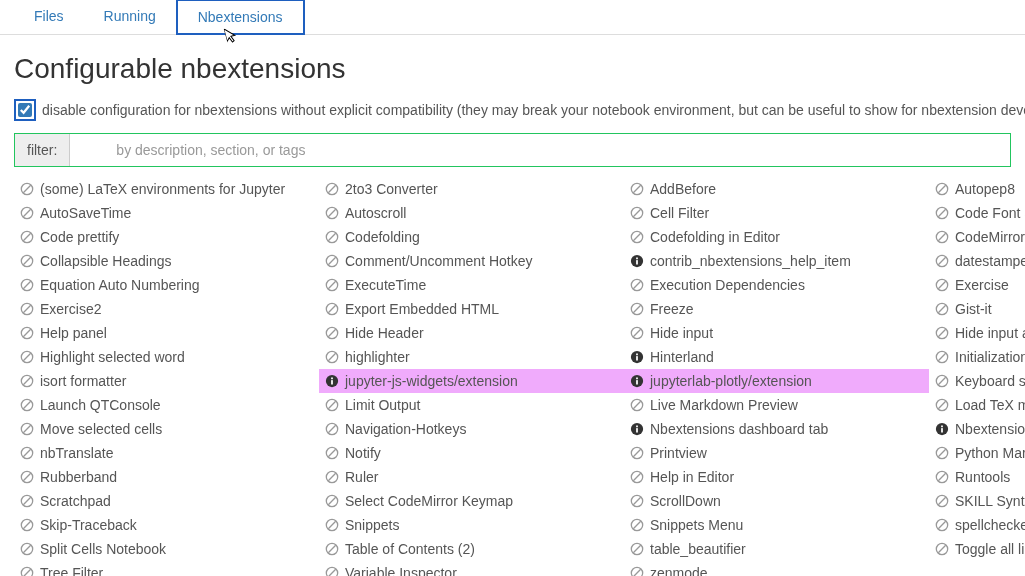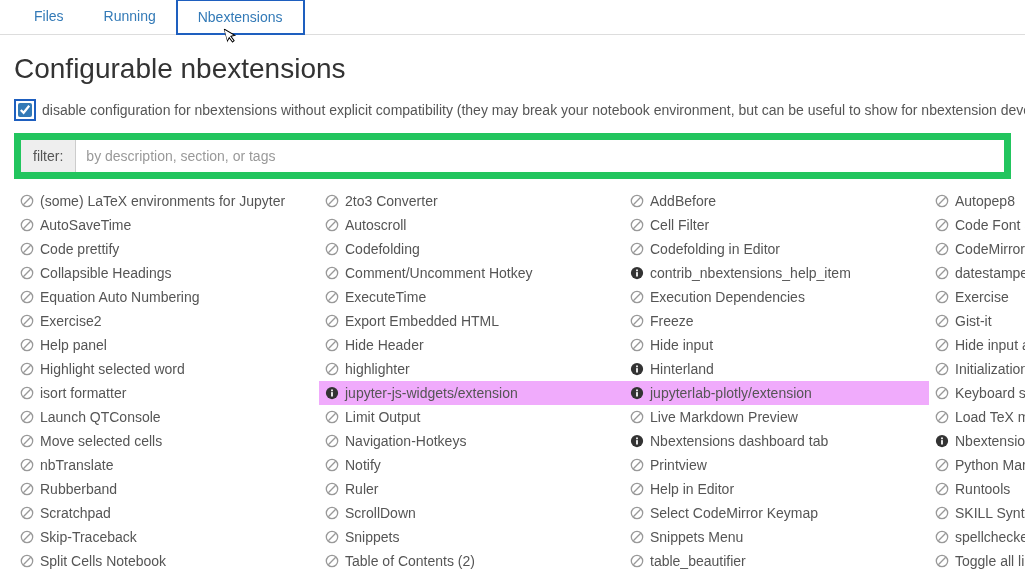--- a/index.html
+++ b/index.html
@@ -63,22 +63,23 @@
       accent-color: #337ab7;
     }
     .compat-text {
       color: #555;
       font-size: 14px;
     }
     .filter-row {
       display: flex;
       align-items: stretch;
       margin: 4px 14px 10px 14px;
-      border: 7px solid #22c55e;
+      border: 1px solid #22c55e;
       background: #fff;
+      gap: 36px;
     }
     .filter-label {
       background: #eee;
       color: #555;
       padding: 8px 12px;
       border-right: 1px solid #ccc;
       font-size: 14px;
     }
     .filter-input {
       flex: 1;
@@ -634,30 +635,30 @@
       </span>
       <span>Scratchpad</span>
     </div>
     <div class="ext-item">
       <span class="ext-icon icon-disabled">
         <svg viewBox="0 0 16 16">
           <circle cx="8" cy="8" r="6.5" fill="none" stroke="#999" stroke-width="1.5"></circle>
           <line x1="3.8" y1="12.2" x2="12.2" y2="3.8" stroke="#999" stroke-width="1.5"></line>
         </svg>
       </span>
+      <span>Select CodeMirror Keymap</span>
+    </div>
+    <div class="ext-item">
+      <span class="ext-icon icon-disabled">
+        <svg viewBox="0 0 16 16">
+          <circle cx="8" cy="8" r="6.5" fill="none" stroke="#999" stroke-width="1.5"></circle>
+          <line x1="3.8" y1="12.2" x2="12.2" y2="3.8" stroke="#999" stroke-width="1.5"></line>
+        </svg>
+      </span>
       <span>ScrollDown</span>
-    </div>
-    <div class="ext-item">
-      <span class="ext-icon icon-disabled">
-        <svg viewBox="0 0 16 16">
-          <circle cx="8" cy="8" r="6.5" fill="none" stroke="#999" stroke-width="1.5"></circle>
-          <line x1="3.8" y1="12.2" x2="12.2" y2="3.8" stroke="#999" stroke-width="1.5"></line>
-        </svg>
-      </span>
-      <span>Select CodeMirror Keymap</span>
     </div>
     <div class="ext-item">
       <span class="ext-icon icon-disabled">
         <svg viewBox="0 0 16 16">
           <circle cx="8" cy="8" r="6.5" fill="none" stroke="#999" stroke-width="1.5"></circle>
           <line x1="3.8" y1="12.2" x2="12.2" y2="3.8" stroke="#999" stroke-width="1.5"></line>
         </svg>
       </span>
       <span>SKILL Synt</span>
     </div>

